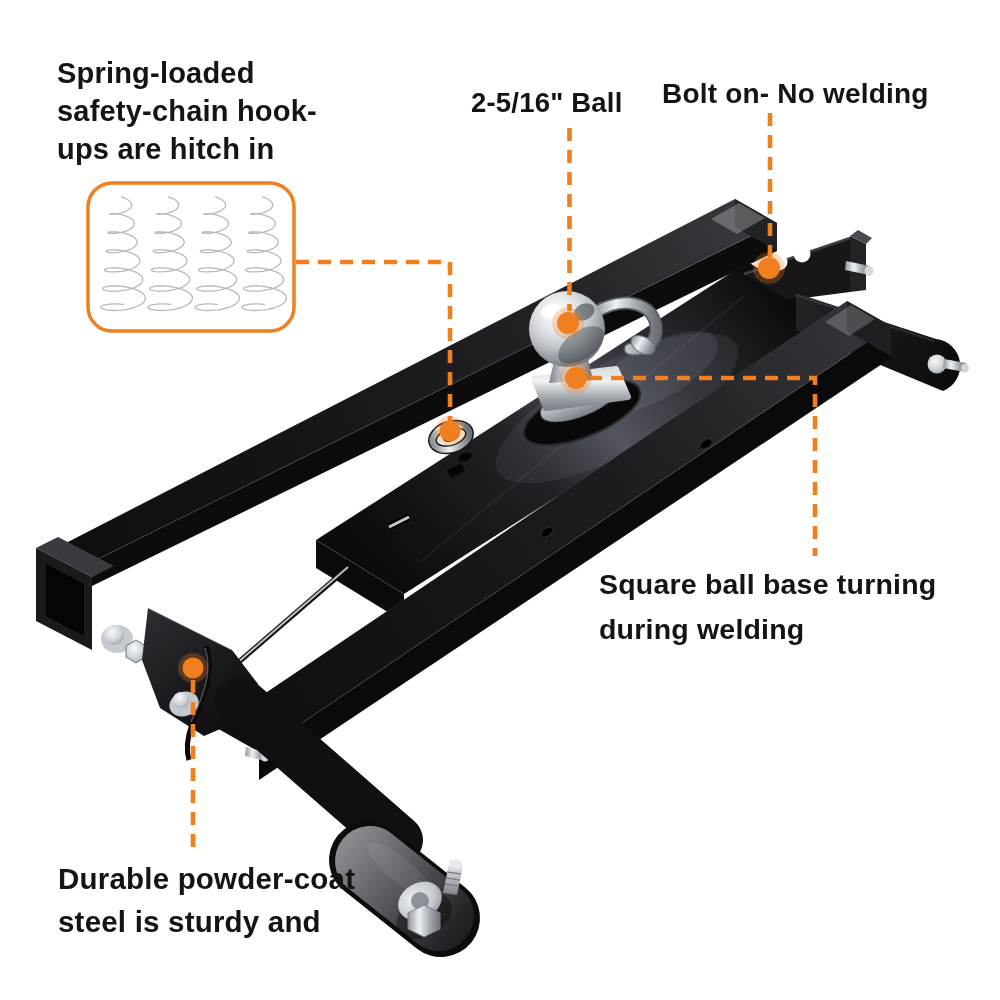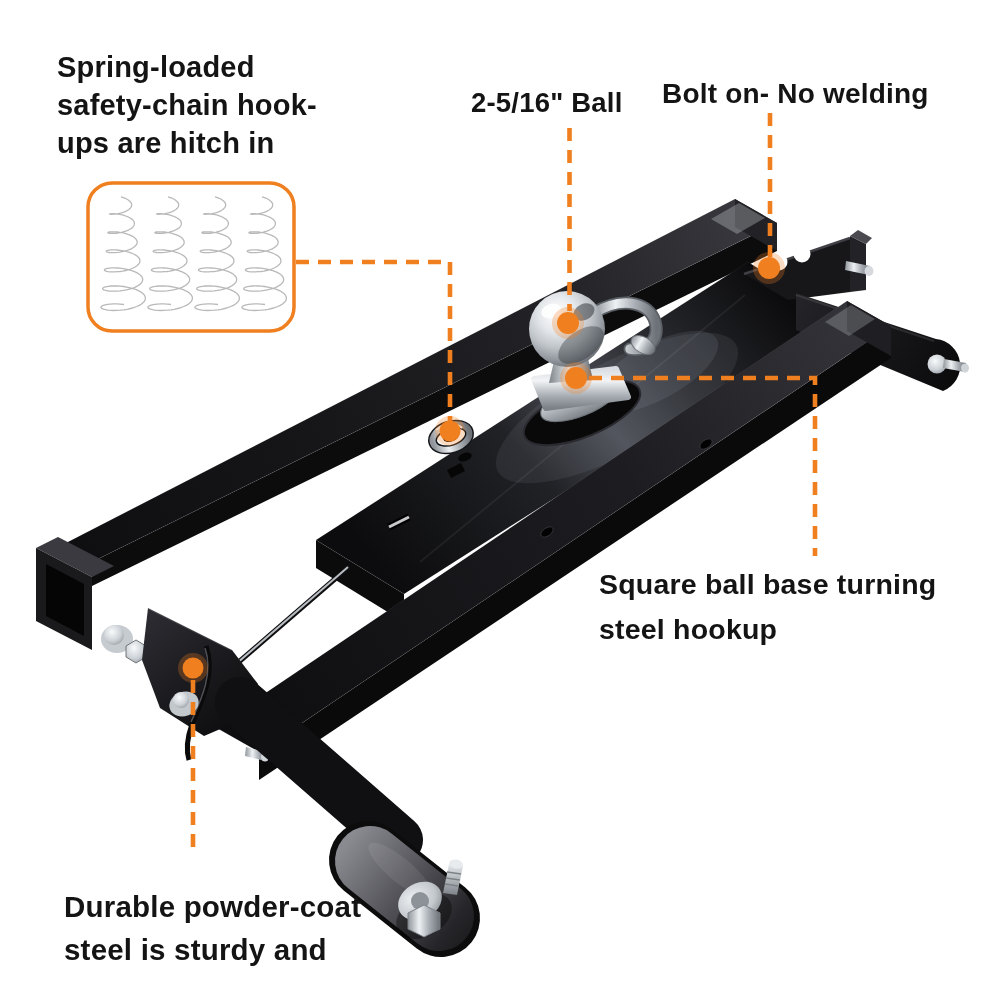--- a/index.html
+++ b/index.html
@@ -1,25 +1,25 @@
 <!DOCTYPE html>
 <html><head>
 <meta charset="utf-8">
 <style>
   html,body{margin:0;padding:0;background:#fff;}
   .stage{position:relative;width:1000px;height:1000px;background:#fff;overflow:hidden;
          font-family:"Liberation Sans","DejaVu Sans",sans-serif;}
   .stage svg{position:absolute;left:0;top:0;}
   .callout{position:absolute;font-weight:700;color:#141414;letter-spacing:.2px;line-height:38px;white-space:nowrap;}
   .callout span{display:block;}
-  .co-springs{left:57px;top:48px;font-size:29px;line-height:38px;}
+  .co-springs{left:57px;top:54px;font-size:29px;line-height:38px;}
   .co-ball{left:471px;top:84px;font-size:27.5px;}
   .co-bolt{left:662px;top:75px;font-size:28px;}
   .co-square{left:599px;top:562px;font-size:28.5px;line-height:44.5px;}
-  .co-powder{left:64px;top:857px;font-size:29.5px;line-height:43px;margin-top:28px;}
+  .co-powder{left:58px;top:857px;font-size:29.5px;line-height:43px;}
 </style>
 </head>
 <body>
 
 <div class="stage">
 
 <svg width="1000" height="1000" viewBox="0 0 1000 1000" aria-label="Black gooseneck trailer hitch with chrome 2-5/16 inch ball">
   <defs>
     <linearGradient id="railTopG" gradientUnits="userSpaceOnUse" x1="777" y1="223" x2="92" y2="562">
       <stop offset="0" stop-color="#3a3a40"></stop>
@@ -250,21 +250,21 @@
   <div class="callout co-ball">
     <span>2-5/16" Ball</span>
   </div>
 
   <div class="callout co-bolt">
     <span>Bolt on- No welding</span>
   </div>
 
   <div class="callout co-square">
     <span>Square ball base turning</span>
-    <span>steel hookup</span>
+    <span>during welding</span>
   </div>
 
   <div class="callout co-powder">
     <span>Durable powder-coat</span>
     <span>steel is sturdy and</span>
   </div>
 
 </div>
 
 </body></html>

